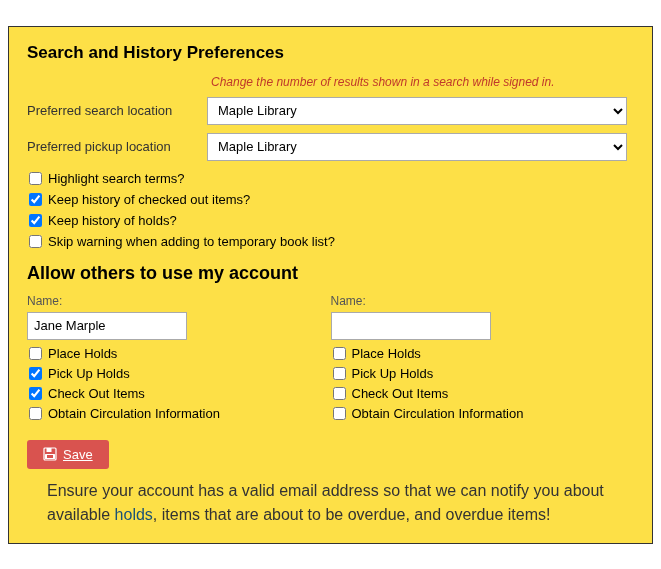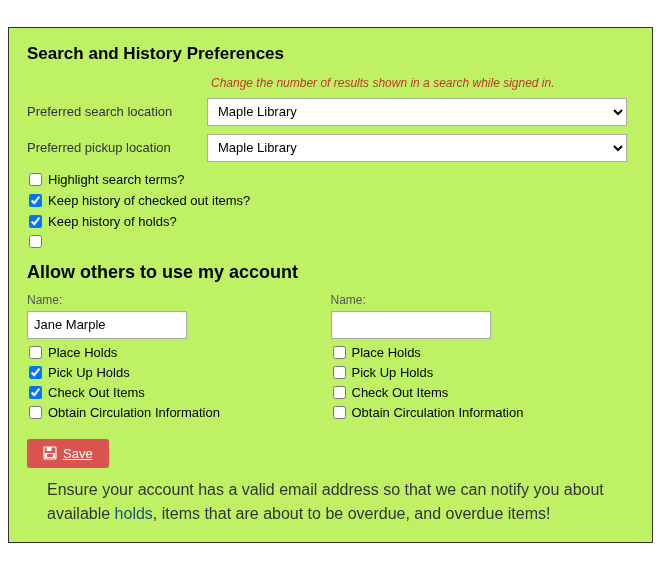--- a/index.html
+++ b/index.html
@@ -9,21 +9,21 @@
       background: #fff;
       display: flex;
       justify-content: center;
       align-items: center;
       min-height: 100vh;
     }
     .container {
       width: 645px;
       border: 1px solid #333;
       padding: 16px 18px 16px 18px;
-      background: #bef264;
+      background: #fde047;
     }
     h2 {
       font-size: 17px;
       font-weight: bold;
       margin-bottom: 12px;
       color: #000;
     }
     .section-title {
       font-size: 18px;
       font-weight: bold;
@@ -164,20 +164,21 @@
     <div class="checkbox-row">
       <input type="checkbox" checked="" style="">
       <label>Keep history of checked out items?</label>
     </div>
     <div class="checkbox-row">
       <input type="checkbox" checked="" style="">
       <label>Keep history of holds?</label>
     </div>
     <div class="checkbox-row">
       <input type="checkbox" style="">
+      <label>Skip warning when adding to temporary book list?</label>
     </div>
   </div>
 
   <div class="allow-section">
     <div class="section-title">Allow others to use my account</div>
     <div class="allow-cols">
       <div class="allow-col">
         <div class="col-label">Name:</div>
         <input type="text" class="name-input" value="Jane Marple" style="">
         <div class="col-checks">

